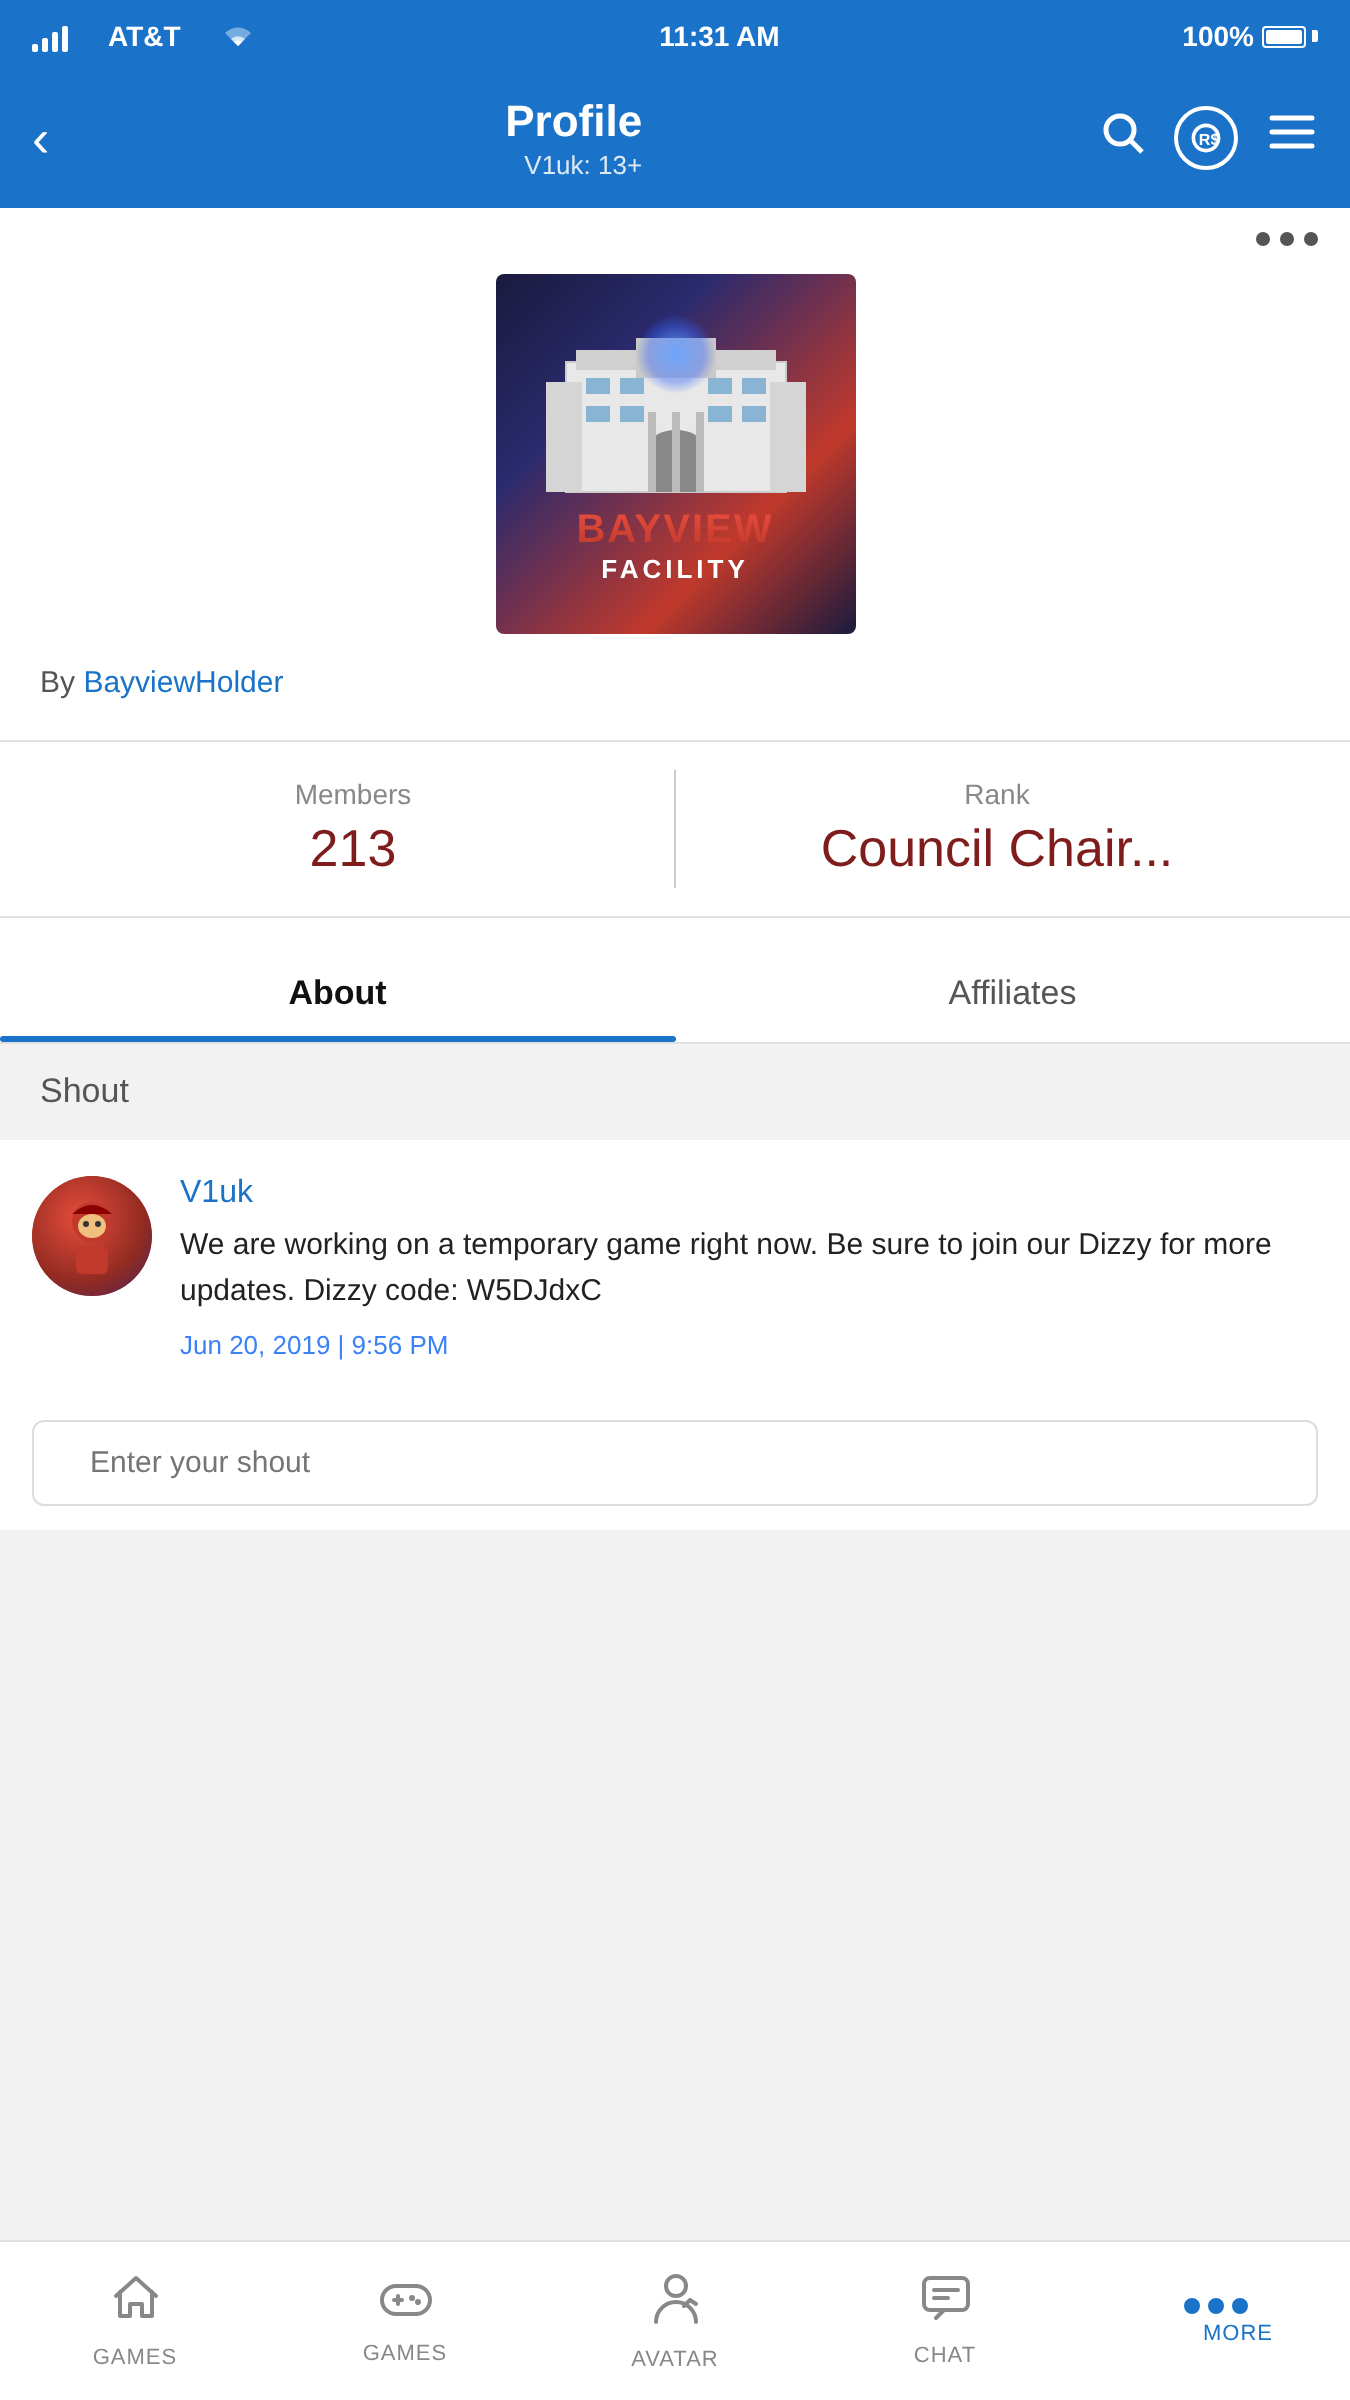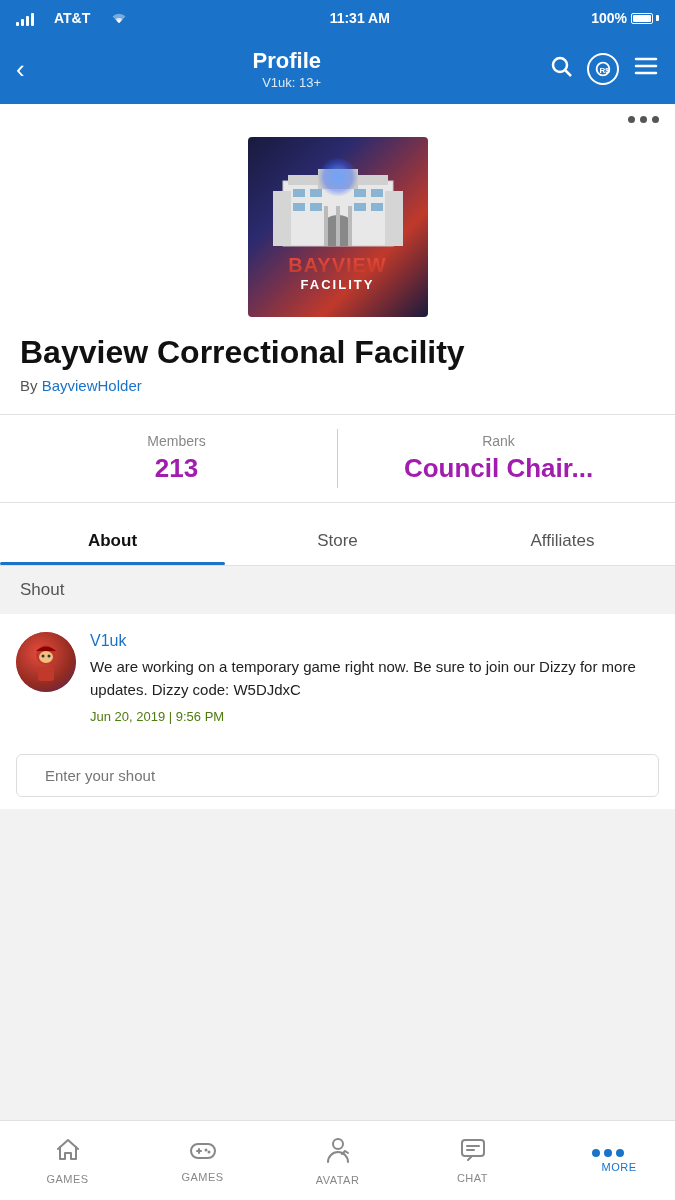--- a/index.html
+++ b/index.html
@@ -95,21 +95,21 @@
     
     .stats-row {
       display: flex; align-items: stretch; border-top: 1px solid #e0e0e0; border-bottom: 1px solid #e0e0e0;
       margin: 0; padding: 14px 16px;
     }
     .stat-block {
       flex: 1; text-align: center; padding: 4px 0;
     }
     .stat-block:first-child { border-right: 1px solid #ccc; }
     .stat-label { font-size: 14px; color: #888; margin-bottom: 4px; }
-    .stat-value { font-size: 26px; font-weight: 700; color: #a21caf; }
+    .stat-value { font-size: 26px; font-weight: 400; color: #7f1d1d; }
 
     
     .tabs-row {
       display: flex; border-bottom: 1px solid #e0e0e0;
       background: white; margin-top: 10px;
     }
     .tab {
       flex: 1; text-align: center; padding: 18px 0 14px;
       font-size: 17px; color: #555; cursor: pointer; position: relative;
     }
@@ -137,21 +137,21 @@
     }
     .avatar-inner {
       width: 100%; height: 100%;
       background: radial-gradient(circle at 40% 35%, #e74c3c 0%, #922b21 60%, #4a235a 100%);
       border-radius: 50%;
       display: flex; align-items: center; justify-content: center;
     }
     .shout-text-block { flex: 1; }
     .shout-username { color: #1a73c8; font-size: 16px; font-weight: 500; margin-bottom: 6px; cursor: pointer; }
     .shout-body { font-size: 15px; color: #222; line-height: 1.5; margin-bottom: 8px; }
-    .shout-date { font-size: 13px; color: #4d7c0f; }
+    .shout-date { font-size: 13px; color: #3b82f6; }
 
     
     .enter-shout-row {
       padding: 12px 16px;
       background: white;
     }
     .enter-shout-input {
       width: 100%; border: 1px solid #ddd; border-radius: 6px;
       padding: 12px 28px; font-size: 15px; color: #ec4899;
       outline: none; background: white;
@@ -292,44 +292,40 @@
         <rect x="68" y="45" width="4" height="40" fill="#bbb"></rect>
         <rect x="80" y="45" width="4" height="40" fill="#bbb"></rect>
       </svg>
       <div style="text-align:center; padding: 4px 0 2px;">
         <div class="bayview-text">BAYVIEW</div>
         <div class="facility-text">FACILITY</div>
       </div>
     </div>
   </div>
 
-  <div class="group-name">Bayview Correctional Facility</div>
 
   <div class="group-by">
     <span>By</span>
     <a class="group-by-link">BayviewHolder</a>
   </div>
 
   <div class="stats-row">
     <div class="stat-block">
       <div class="stat-label">Members</div>
       <div class="stat-value">213</div>
     </div>
     <div class="stat-block">
       <div class="stat-label">Rank</div>
       <div class="stat-value">Council Chair...</div>
     </div>
   </div>
 
   <div class="tabs-row">
     <div class="tab active">
       <span>About</span>
-    </div>
-    <div class="tab">
-      <span>Store</span>
     </div>
     <div class="tab">
       <span>Affiliates</span>
     </div>
   </div>
 
   <div class="shout-header">
     <span>Shout</span>
   </div>
 

